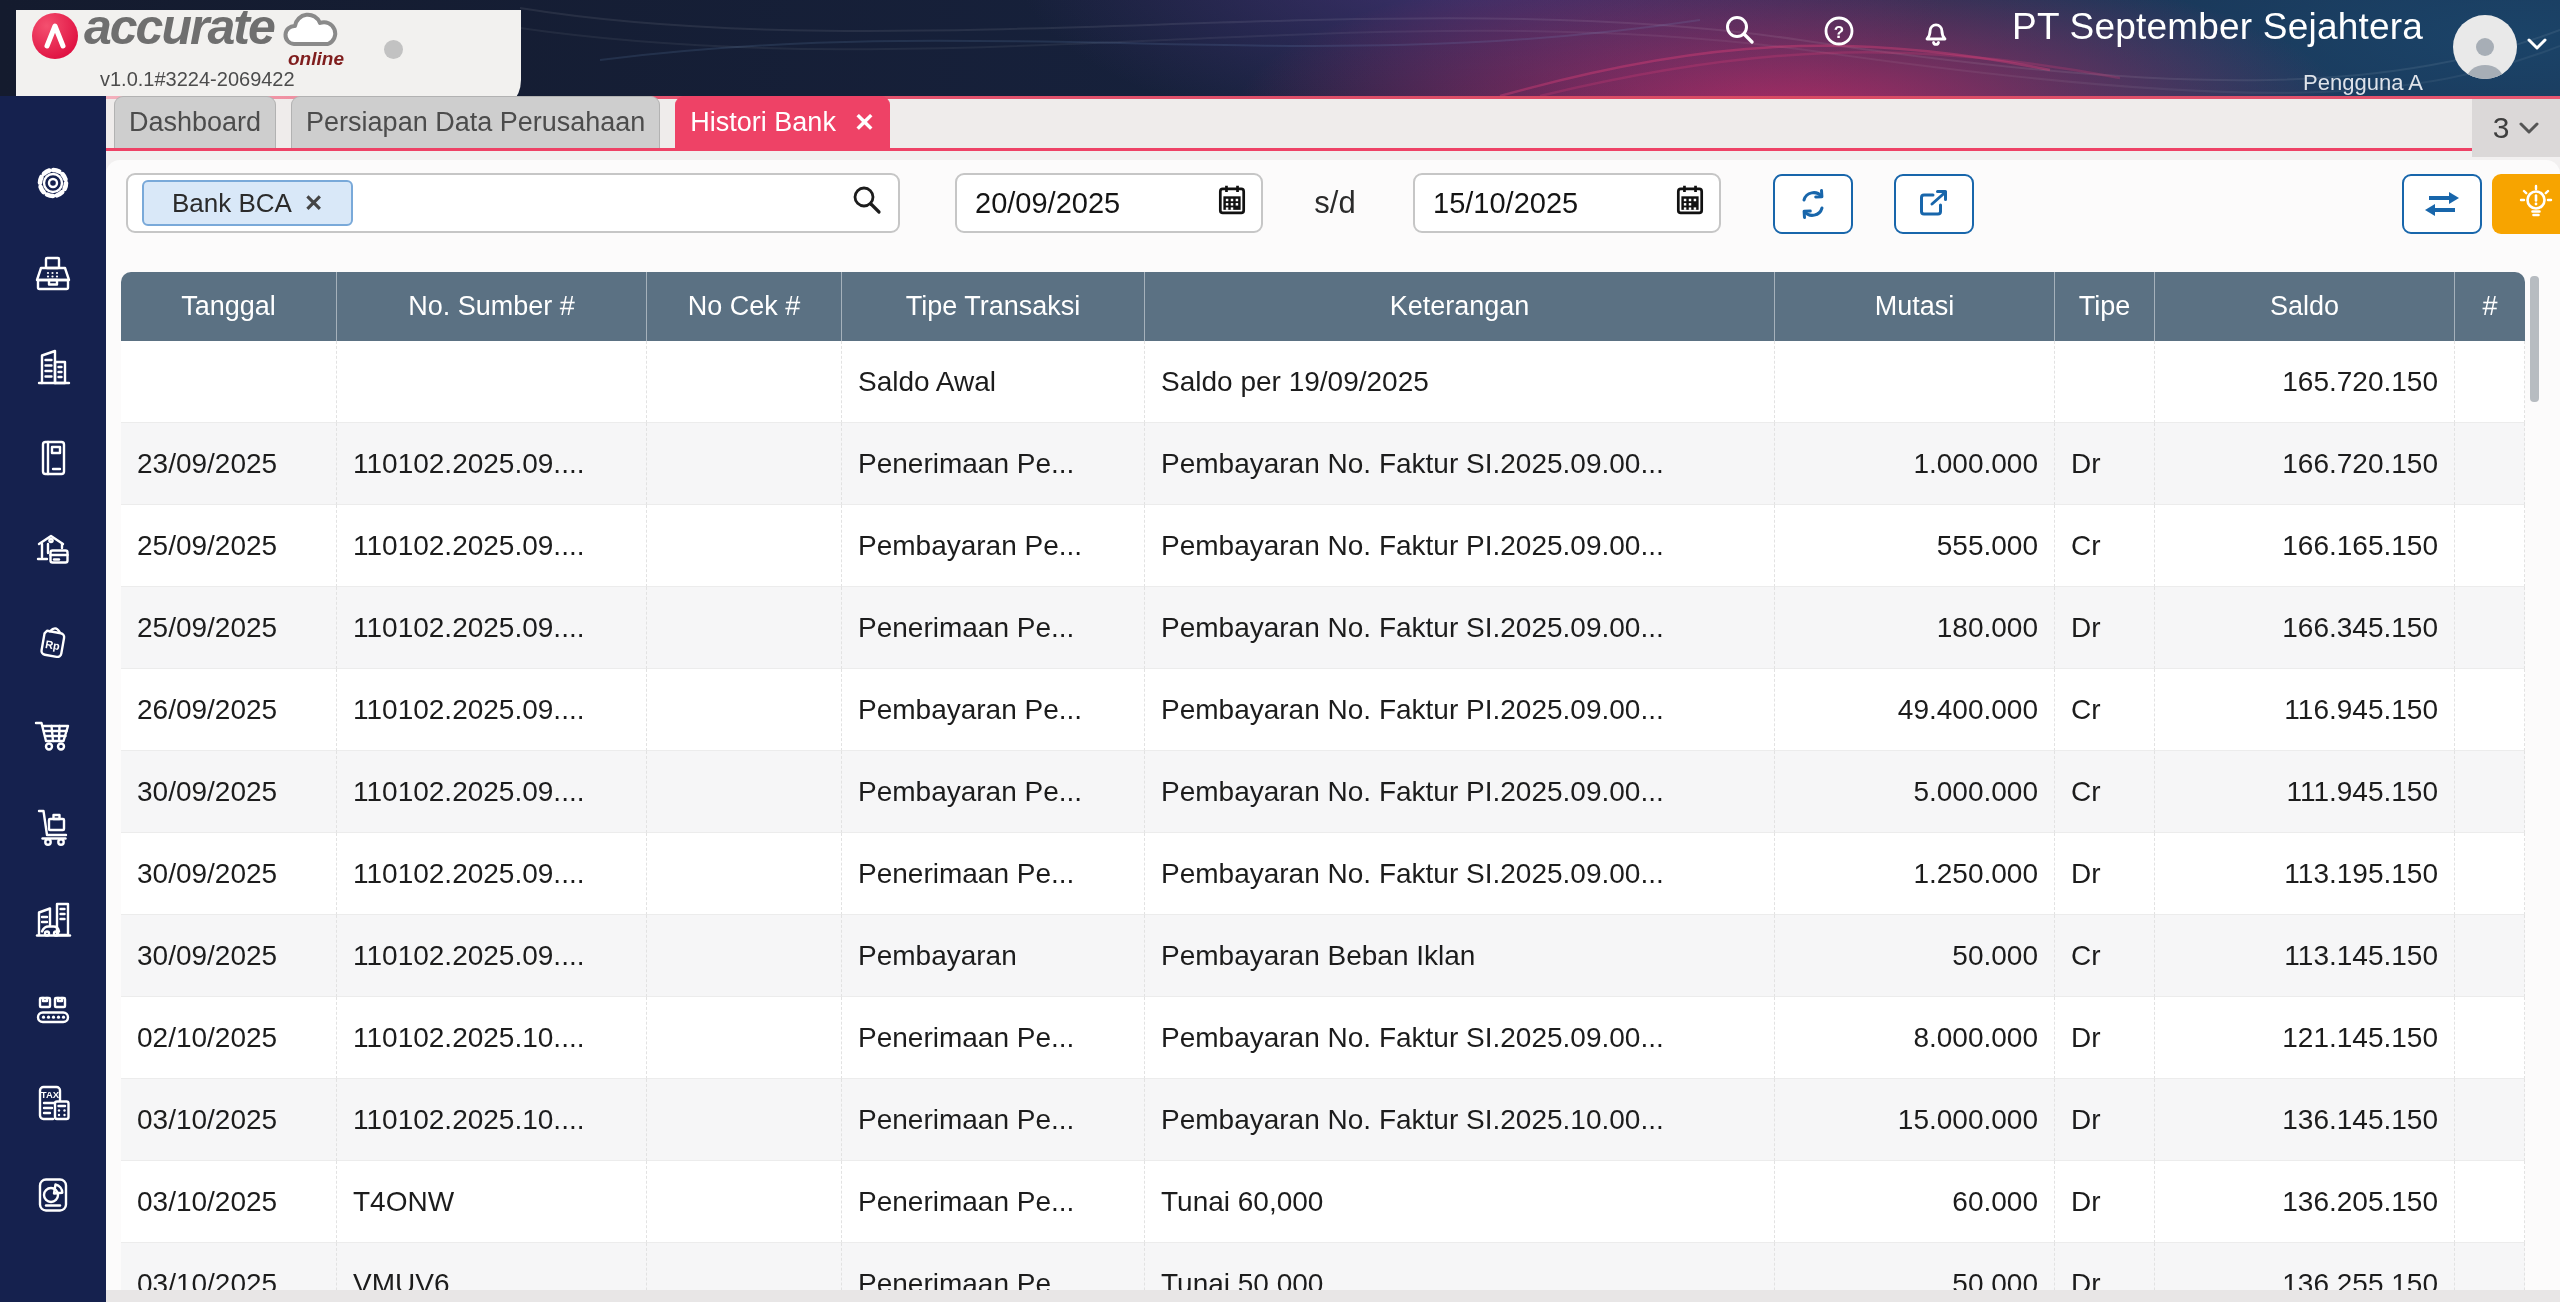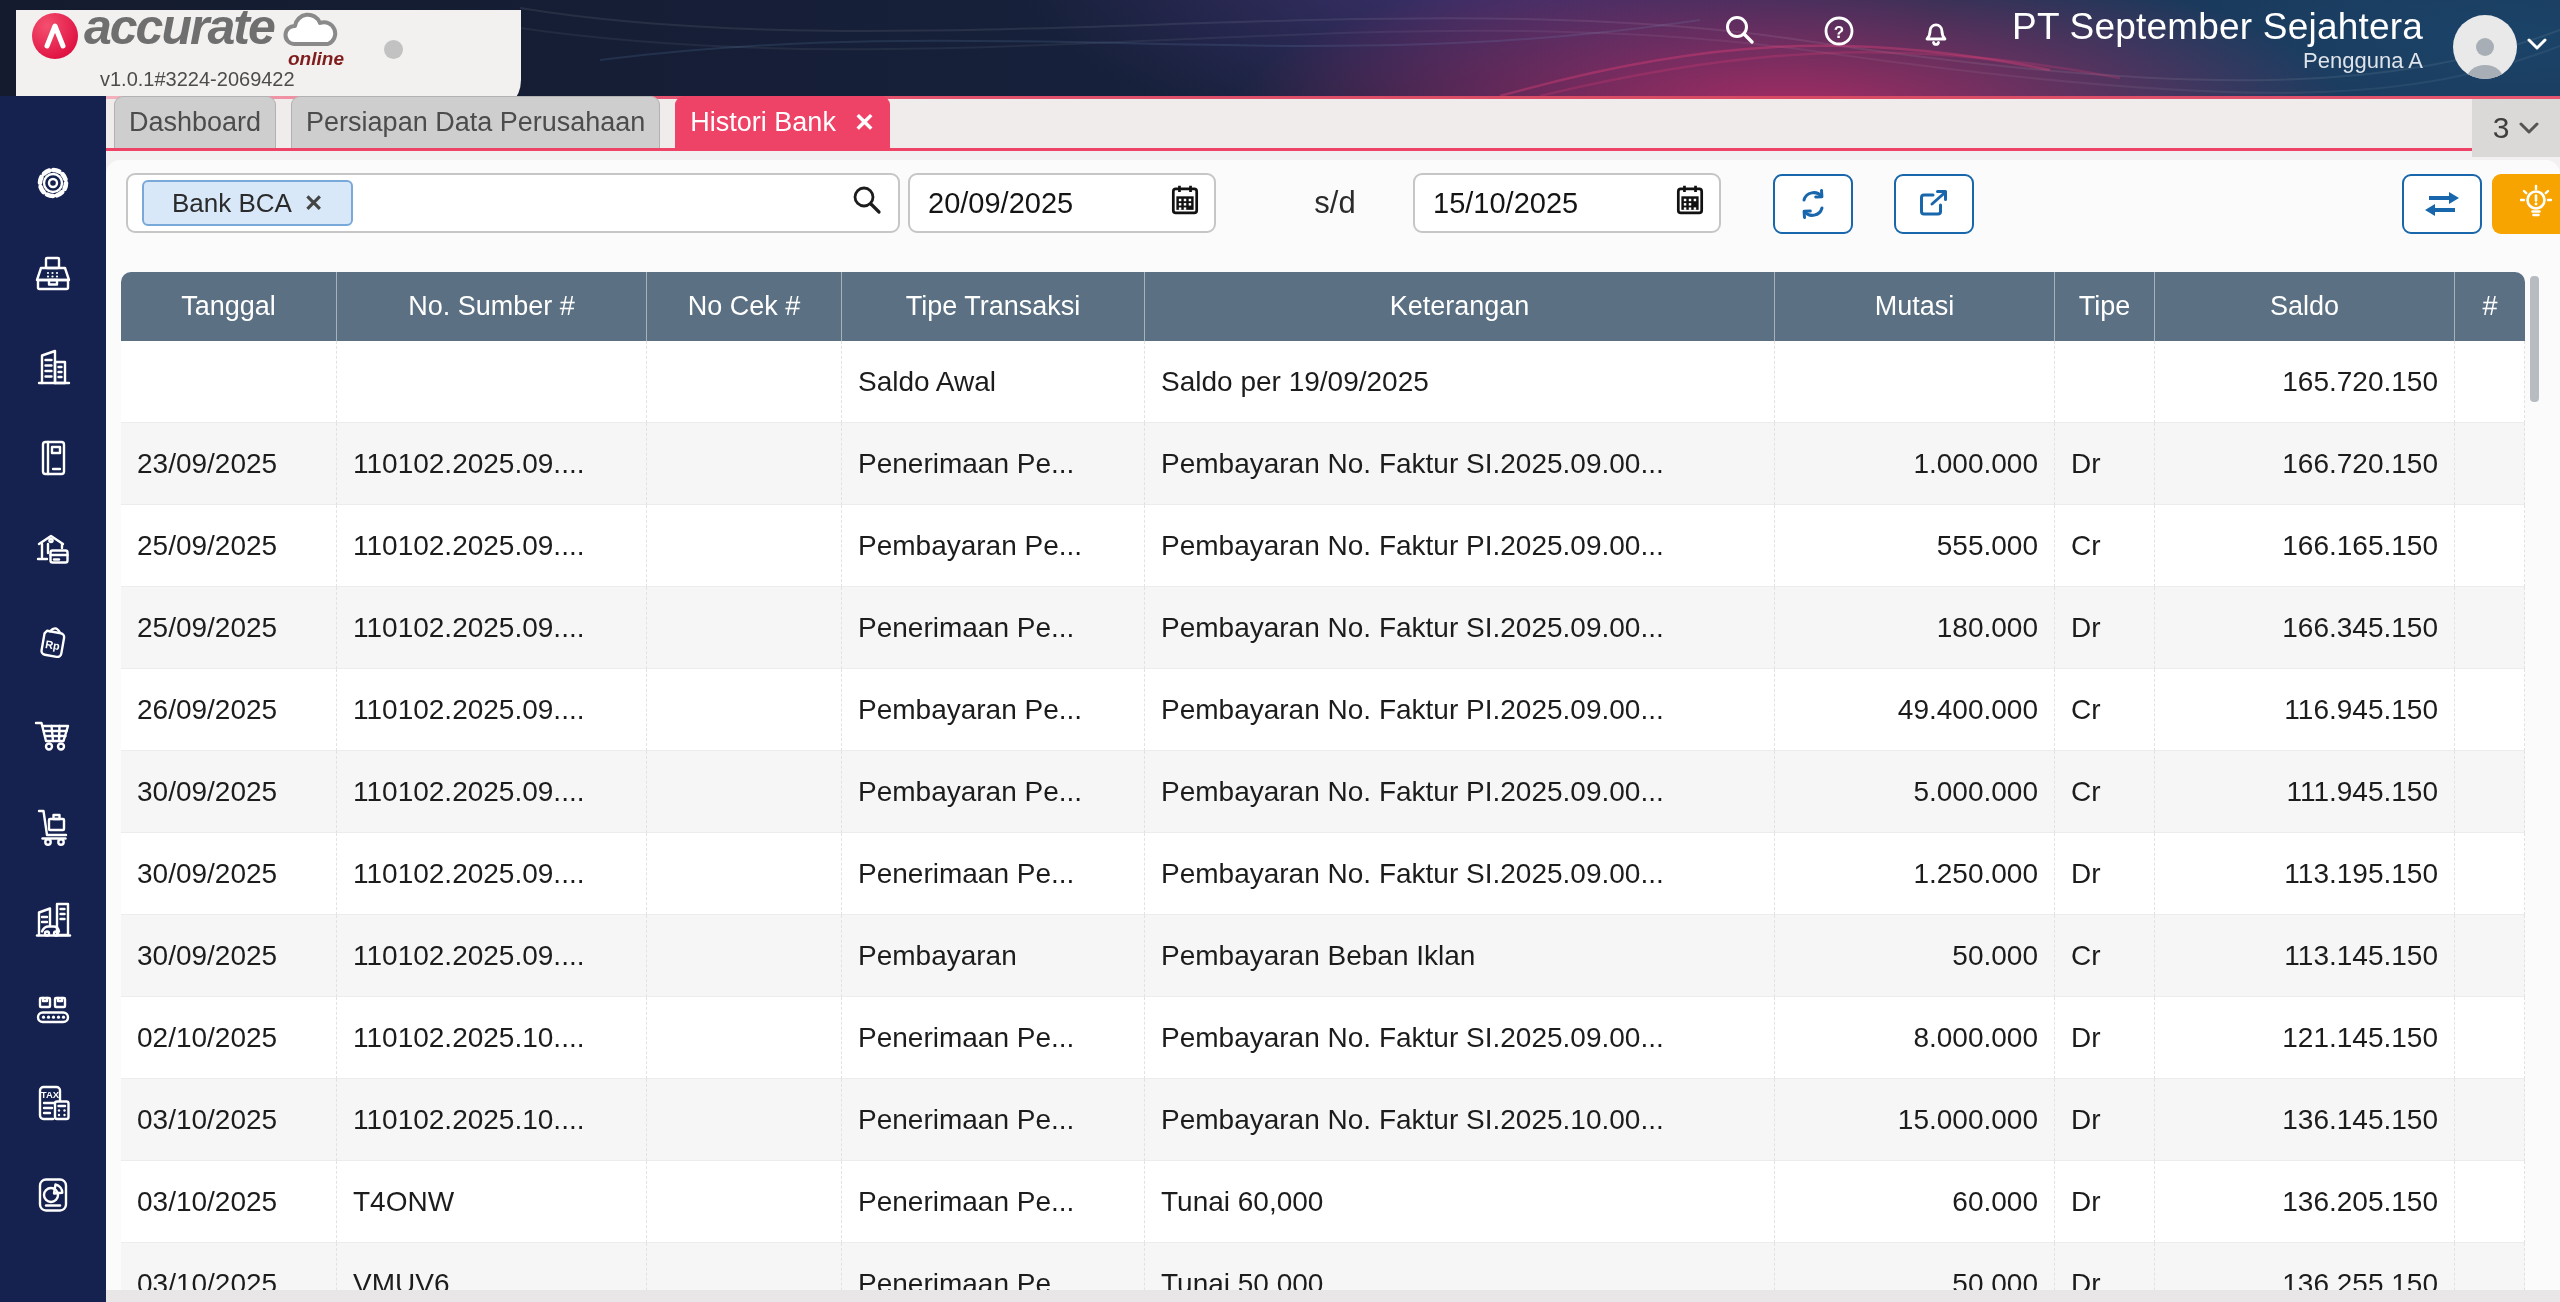--- a/index.html
+++ b/index.html
@@ -25,21 +25,21 @@
     color:#6f6f6f;letter-spacing:-2px;}
   .cloud-wrap{position:absolute;left:264px;top:0px;}
   .online{position:absolute;left:272px;top:38px;font-size:19px;font-weight:bold;font-style:italic;color:#7f1d1d;}
   .version{position:absolute;left:84px;top:58px;font-size:20px;color:#4c4c4c;}
   .status-dot{position:absolute;left:368px;top:30px;width:19px;height:19px;border-radius:50%;background:#c2c2c2;}
 
   .top-icon{position:absolute;top:11px;width:40px;height:40px;cursor:pointer;}
   .i-search{left:1720px;} .i-help{left:1819px;} .i-bell{left:1916px;}
   .company-block{position:absolute;right:137px;top:6px;text-align:right;color:#fff;}
   .company-name{font-size:37px;letter-spacing:.2px;}
-  .company-user{font-size:22px;color:#dfe3ea;margin-top:0;}
+  .company-user{font-size:22px;color:#dfe3ea;margin-top:22px;}
   .avatar{position:absolute;right:43px;top:15px;width:64px;height:64px;border-radius:50%;
     background:#e9e9e9;display:flex;align-items:flex-end;justify-content:center;overflow:hidden;cursor:pointer;}
   .avatar-chevron{position:absolute;right:12px;top:36px;}
 
   
   .sidebar{position:absolute;left:0;top:96px;width:106px;height:1206px;background:#15214e;}
   .side-icon{position:absolute;left:29px;width:48px;height:48px;cursor:pointer;}
 
   
   .tabstrip{position:absolute;left:106px;top:99px;width:2454px;height:52px;background:#efeceb;
@@ -58,21 +58,21 @@
   
   .searchbox{position:absolute;left:20px;top:13px;width:774px;height:60px;background:#fff;
     border:2px solid #c6c6c6;border-radius:9px;display:flex;align-items:center;box-sizing:border-box;padding:0 14px;cursor:text;}
   .chip{display:flex;align-items:center;gap:12px;background:#d9e8f8;border:2px solid #79a9d9;border-radius:6px;
     height:42px;padding:0 28px;font-size:26px;color:#2b2b2b;}
   .chip-x{font-size:23px;font-weight:bold;color:#454545;cursor:pointer;}
   .searchbox .magnifier{margin-left:auto;}
   .datebox{position:absolute;top:13px;height:60px;background:#fff;border:2px solid #c6c6c6;border-radius:9px;
     box-sizing:border-box;display:flex;align-items:center;padding:0 14px 0 18px;font-size:29px;color:#141414;cursor:text;}
   .datebox .cal{margin-left:auto;}
-  .d-from{left:802px;width:308px;} .d-to{left:1307px;width:308px;}
+  .d-from{left:849px;width:308px;} .d-to{left:1307px;width:308px;}
   .sd{position:absolute;left:1196px;top:13px;width:66px;height:60px;display:flex;align-items:center;justify-content:center;
     font-size:31px;color:#2b2b2b;}
   .sq-btn{position:absolute;top:14px;width:80px;height:60px;background:#fff;border:2.5px solid #1866ab;border-radius:9px;
     box-sizing:border-box;display:flex;align-items:center;justify-content:center;cursor:pointer;}
   .b-refresh{left:1667px;} .b-export{left:1788px;} .b-swap{left:2296px;}
   .b-bulb{position:absolute;left:2386px;top:14px;width:88px;height:60px;background:#f7a400;border-radius:9px;
     display:flex;align-items:center;justify-content:center;cursor:pointer;}
 
   
   .grid{position:absolute;left:15px;top:112px;width:2404px;border-collapse:separate;border-spacing:0;table-layout:fixed;}

